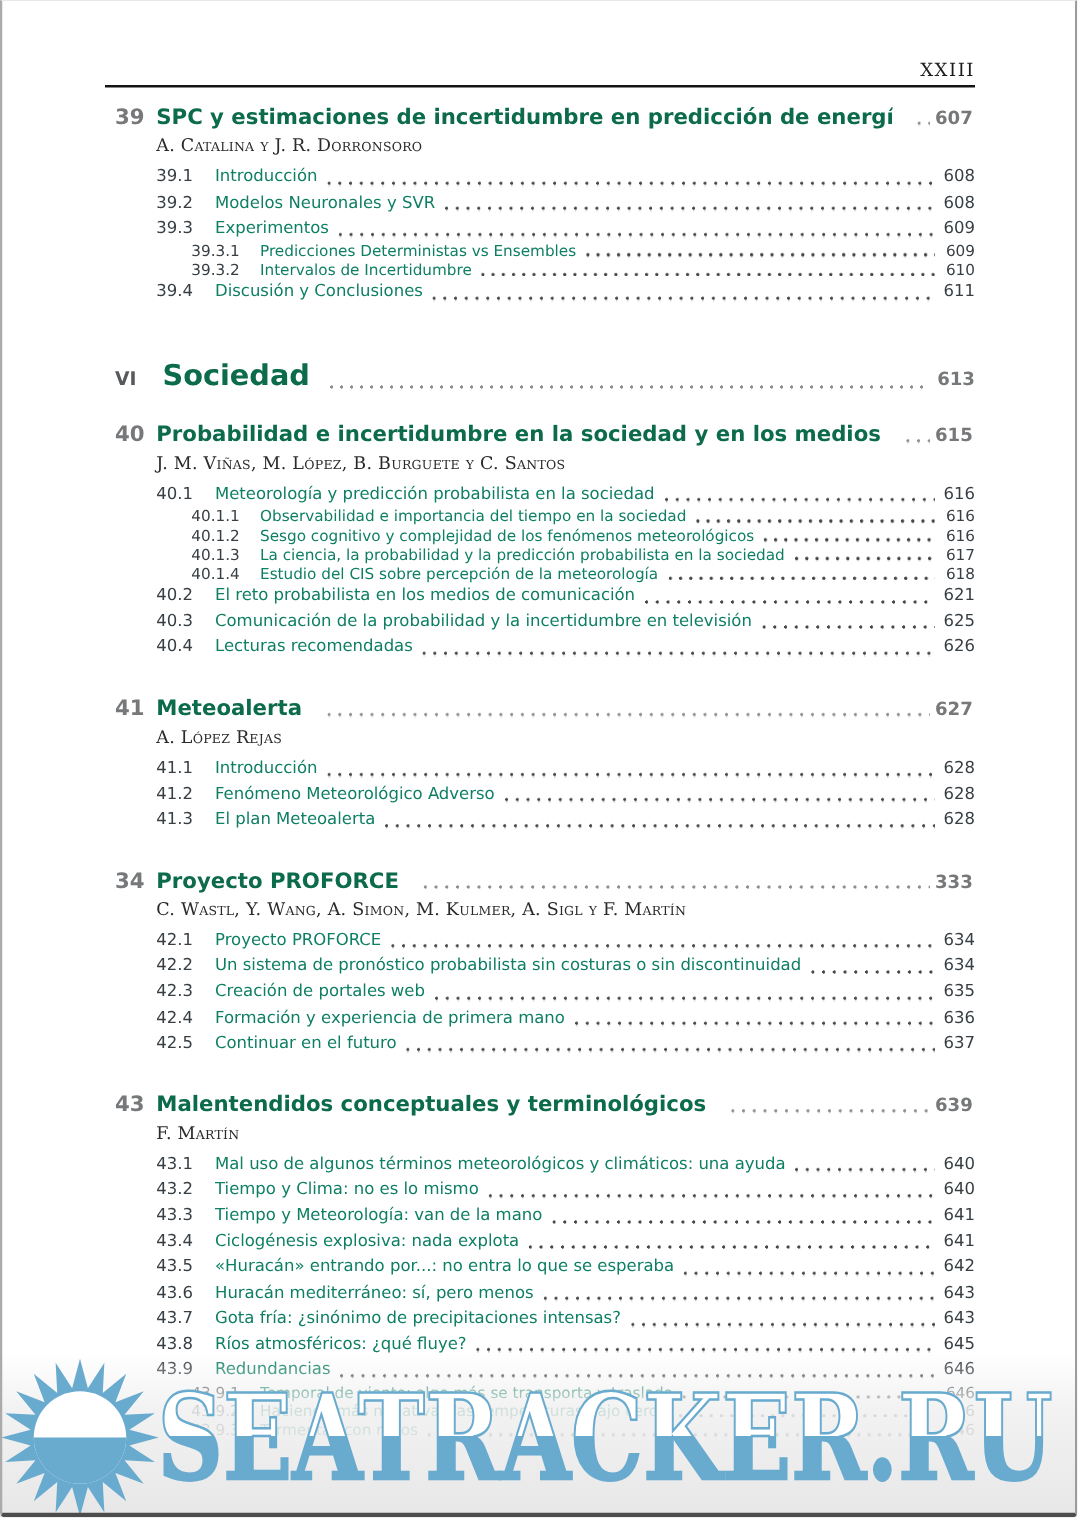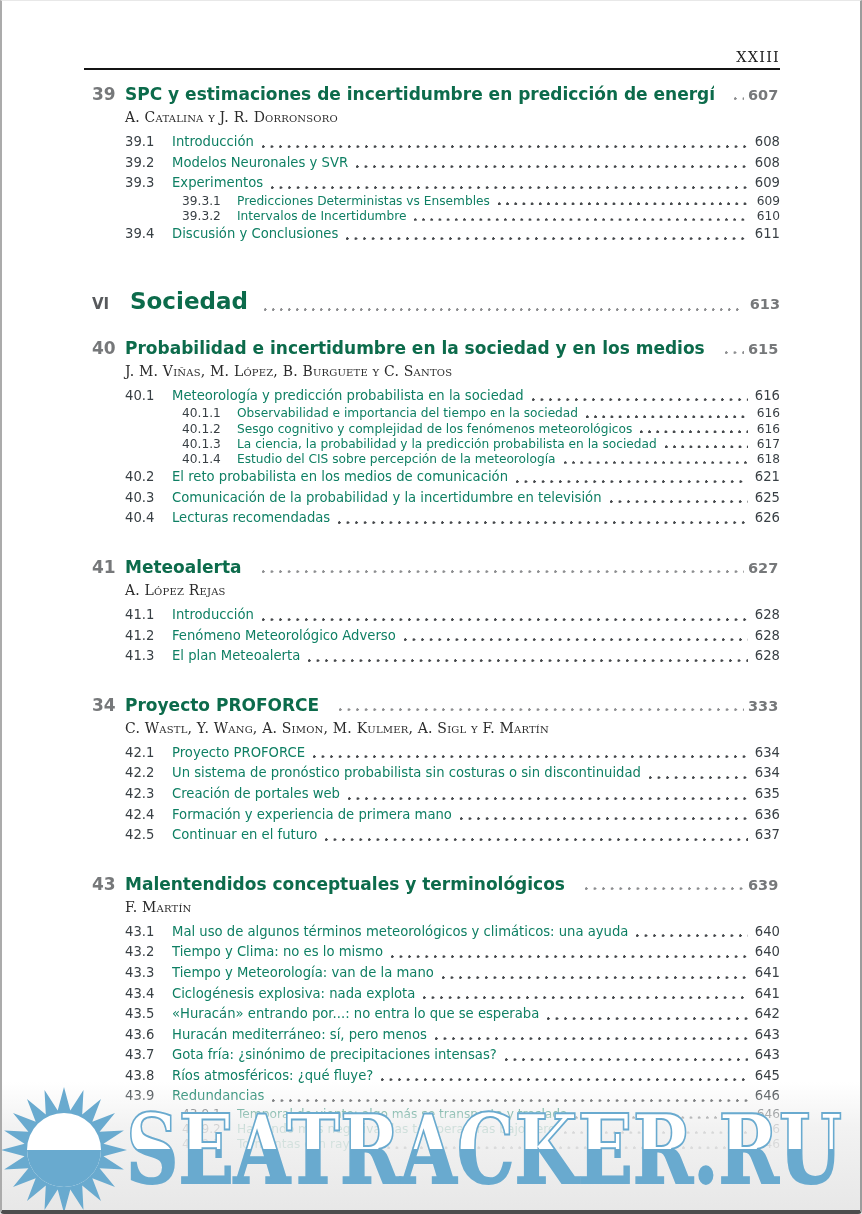--- a/index.html
+++ b/index.html
@@ -67,21 +67,21 @@
     color: #2b2b2b; letter-spacing: .2px;
   }
   .sections { margin-top: 6px; margin-left: 33px; }
 
   .section-row { line-height: 20.6px; font-size: 13.2px; }
   .section-row .num    { min-width: 47px; color: var(--c-dark); }
   .section-row .title  { color: var(--c-green-section); }
   .section-row .leader { color: #45484b; }
   .section-row .page   { color: var(--c-dark); min-width: 28px; text-align: right; }
 
-  .subsection-row { line-height: 15.2px; font-size: 12.2px; margin-left: 57px; }
+  .subsection-row { line-height: 15.2px; font-size: 12.2px; margin-left: 28px; }
   .subsection-row .num    { min-width: 55px; color: var(--c-dark); }
   .subsection-row .title  { color: var(--c-green-section); }
   .subsection-row .leader { color: #45484b; height: 3.6px; background-size: 8.2px 3.6px; margin-bottom: 3px; }
   .subsection-row .page   { color: var(--c-dark); min-width: 28px; text-align: right; }
 
   
   .watermark {
     position: absolute; left: 0; bottom: 0; width: 862px; height: 132px;
     background: linear-gradient(180deg, rgba(250,250,250,0) 0%, rgba(240,240,240,.85) 34%, #e7e7e7 100%);
     z-index: 5;

